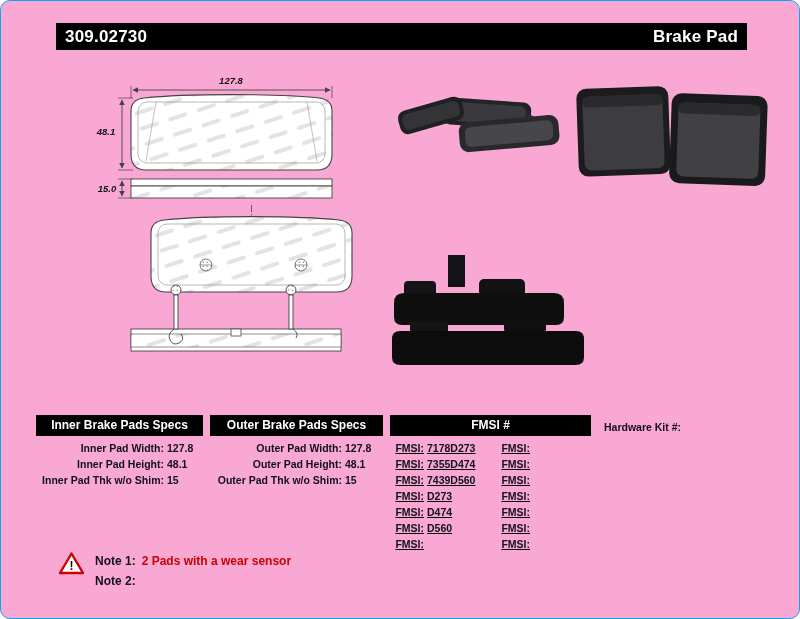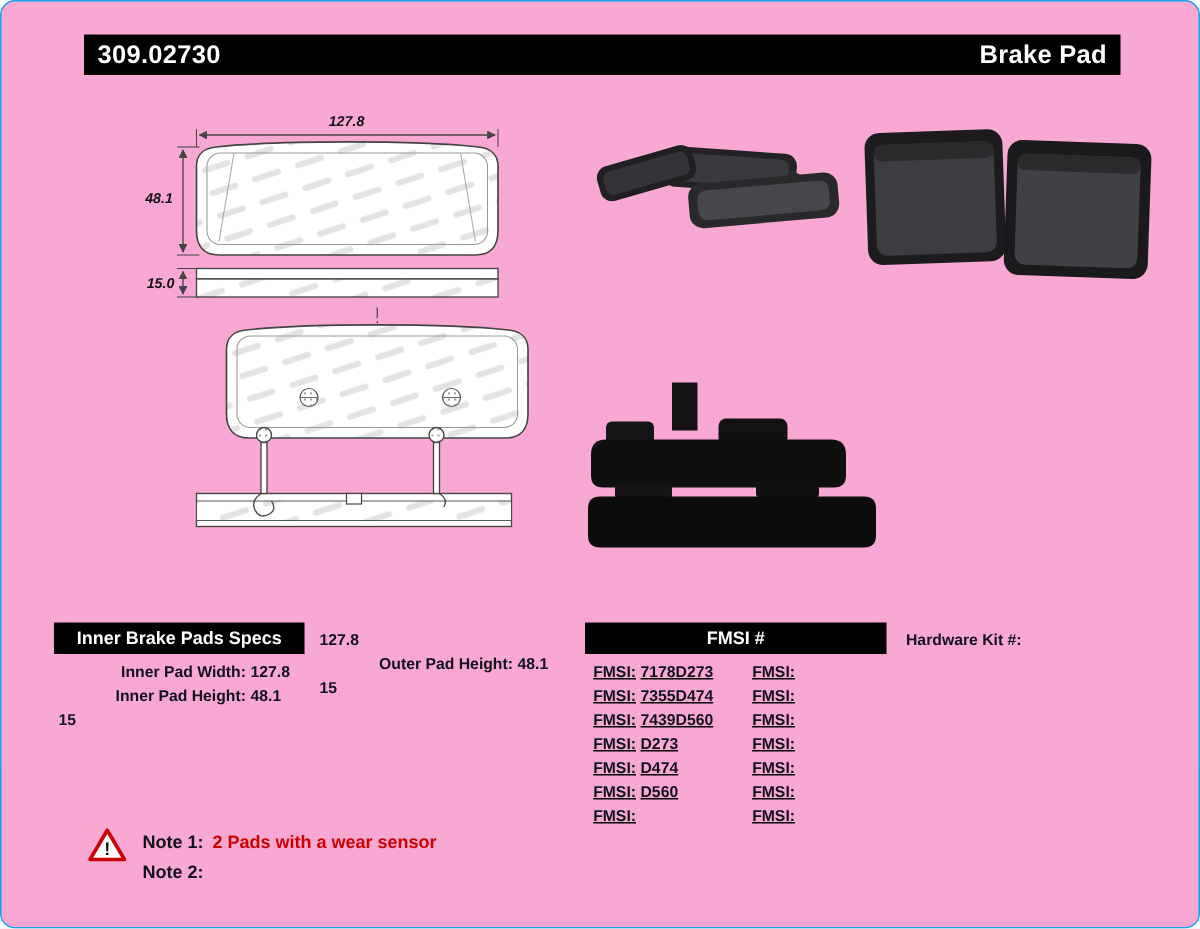--- a/index.html
+++ b/index.html
@@ -173,35 +173,39 @@
     <div class="spec-rows">
       <div class="spec-row">
         <span class="lbl" style="width:128px">Inner Pad Width:</span>
         <span class="val">127.8</span>
       </div>
       <div class="spec-row">
         <span class="lbl" style="width:128px">Inner Pad Height:</span>
         <span class="val">48.1</span>
       </div>
       <div class="spec-row">
+        <span class="lbl" style="width:128px">Inner Pad Thk w/o Shim:</span>
         <span class="val">15</span>
       </div>
     </div>
   </div>
 
   <div class="spec-col" style="left:209px; width:173px;">
+    <div class="spec-header">Outer Brake Pads Specs</div>
     <div class="spec-rows">
       <div class="spec-row">
+        <span class="lbl" style="width:132px">Outer Pad Width:</span>
         <span class="val">127.8</span>
       </div>
       <div class="spec-row">
         <span class="lbl" style="width:132px">Outer Pad Height:</span>
         <span class="val">48.1</span>
       </div>
       <div class="spec-row">
+        <span class="lbl" style="width:132px">Outer Pad Thk w/o Shim:</span>
         <span class="val">15</span>
       </div>
     </div>
   </div>
 
   <div class="spec-col" style="left:389px; width:201px;">
     <div class="spec-header">FMSI #</div>
     <div class="fmsi-cols">
       <div class="fmsi-col" style="width:106px;">
         <div class="spec-row">

